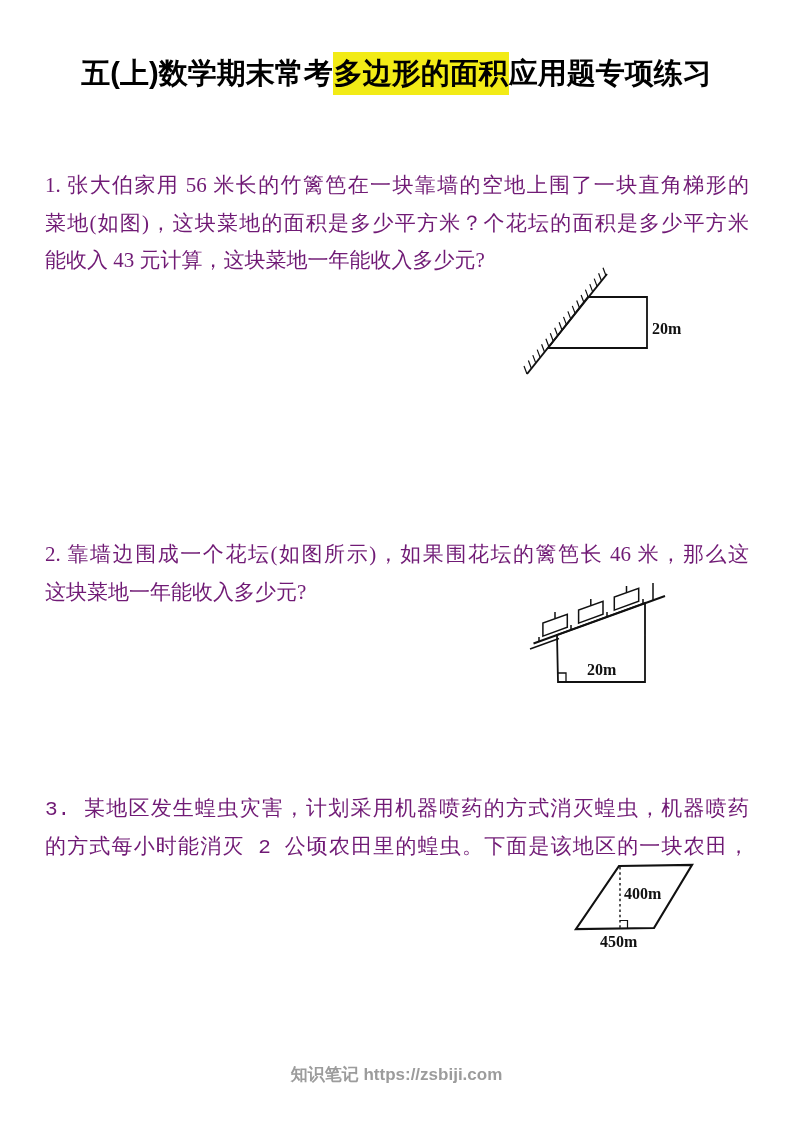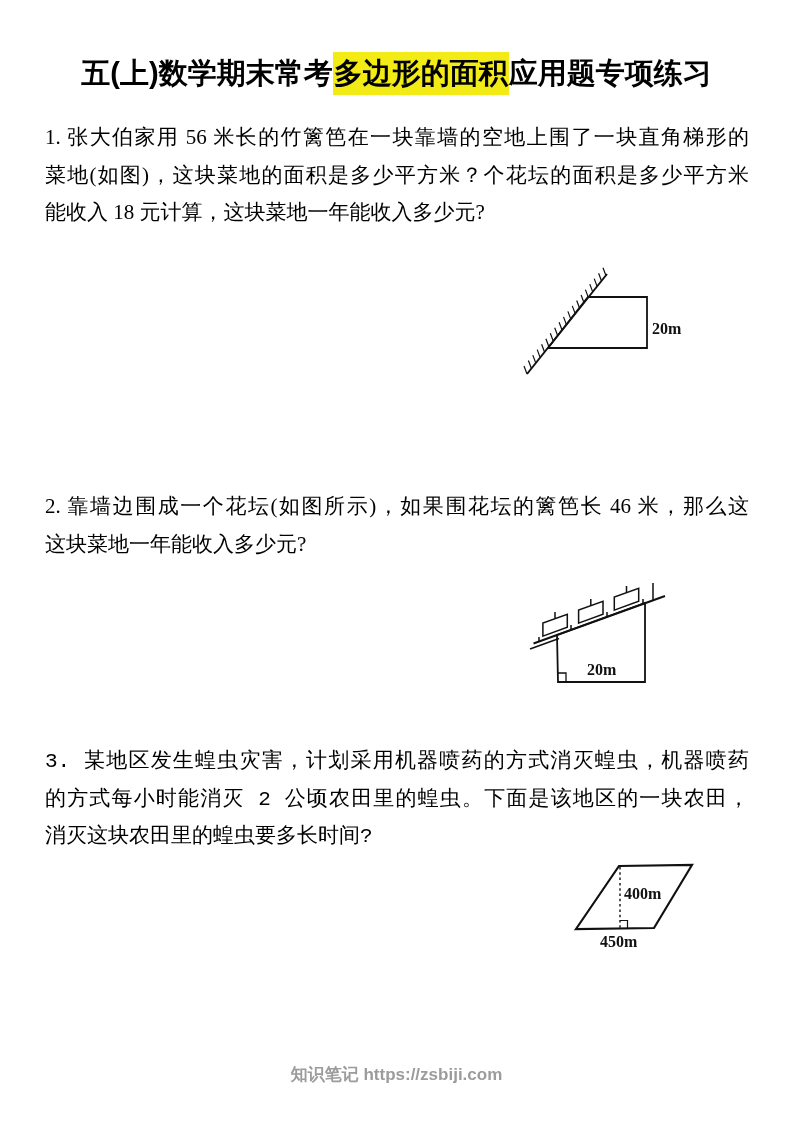--- a/index.html
+++ b/index.html
@@ -8,21 +8,21 @@
     font-family:"Liberation Serif",serif;color:#111;overflow:hidden;
   }
   .title{
     position:absolute;top:54px;left:0;right:0;text-align:center;
     font-family:"Liberation Sans",sans-serif;font-weight:900;font-size:29px;
     color:#000;white-space:nowrap;letter-spacing:0px;
   }
   .title .hl{background:#F2EB16;padding:5px 1px 6px 1px;}
   .q{
     position:absolute;left:45px;width:704px;
-    font-size:21px;line-height:37.5px;color:#000000;
+    font-size:21px;line-height:37.5px;color:#701a75;margin-top:48px;
   }
   .q .line{text-align:justify;text-align-last:justify;}
   .q .line.last{text-align:justify;text-align-last:left;}
   .fig{position:absolute;}
   .fig text{
     font-family:"Liberation Serif",serif;font-weight:bold;font-size:16px;fill:#111;
   }
   .footer{
     position:absolute;top:1062px;left:0;right:0;text-align:center;
     font-family:"Liberation Sans",sans-serif;font-size:17px;line-height:26px;color:#9C9C9C;font-weight:bold;
@@ -33,21 +33,21 @@
 
 <div class="page">
 
   <div class="title">
     <span>五(上)数学期末常考</span><span class="hl">多边形的面积</span><span>应用题专项练习</span>
   </div>
 
   <div class="q" style="top:119px;">
     <div class="line">1. 张大伯家用 56 米长的竹篱笆在一块靠墙的空地上围了一块直角梯形的</div>
     <div class="line">菜地(如图)，这块菜地的面积是多少平方米？个花坛的面积是多少平方米</div>
-    <div class="line last">能收入 18 元计算，这块菜地一年能收入多少元?</div>
+    <div class="line last">能收入 43 元计算，这块菜地一年能收入多少元?</div>
   </div>
 
   <svg class="fig" style="left:500px;top:258px;" width="200" height="125" viewBox="0 0 200 125">
     <g stroke="#111" stroke-width="1.2" fill="none">
       <path d="M27,116 l-3,-8 M31.4,110.5 l-3,-8 M35.8,105.1 l-3,-8 M40.2,99.6 l-3,-8 M44.6,94.2 l-3,-8
                M48.9,88.7 l-3,-8 M53.3,83.2 l-3,-8 M57.7,77.8 l-3,-8 M62.1,72.3 l-3,-8 M66.5,66.9 l-3,-8
                M70.9,61.4 l-3,-8 M75.3,55.9 l-3,-8 M79.7,50.5 l-3,-8 M84.1,45 l-3,-8 M88.4,39.6 l-3,-8
                M92.8,34.1 l-3,-8 M97.2,28.6 l-3,-8 M101.6,23.2 l-3,-8 M106,17.7 l-3,-8"></path>
     </g>
     <line x1="27" y1="116" x2="107" y2="16" stroke="#111" stroke-width="2"></line>
@@ -71,21 +71,20 @@
       <line x1="8.5" y1="71.5" x2="140" y2="24" stroke-width="2"></line>
     </g>
     <polygon points="32,63 120,31 120,110 33,110" fill="none" stroke="#111" stroke-width="1.8"></polygon>
     <path d="M33,101 H41 V110" fill="none" stroke="#111" stroke-width="1.3"></path>
     <text x="62" y="103">20m</text>
   </svg>
 
   <div class="q" style="top:743px;font-family:Liberation Mono, monospace;">
     <div class="line">3. 某地区发生蝗虫灾害，计划采用机器喷药的方式消灭蝗虫，机器喷药</div>
     <div class="line">的方式每小时能消灭 2 公顷农田里的蝗虫。下面是该地区的一块农田，</div>
-    <div class="line last">消灭这块农田里的蝗虫要多长时间?</div>
   </div>
 
   <svg class="fig" style="left:560px;top:852px;" width="160" height="105" viewBox="0 0 160 105">
     <polygon points="59,14 132,13 94,76 16,77" fill="none" stroke="#111" stroke-width="2.2"></polygon>
     <line x1="60" y1="15" x2="60" y2="76" stroke="#111" stroke-width="1.4" stroke-dasharray="2.5,2.8"></line>
     <path d="M60,68.5 H67.5 V76.5" fill="none" stroke="#111" stroke-width="1.2"></path>
     <text x="64" y="47">400m</text>
     <text x="40" y="95">450m</text>
   </svg>
 

